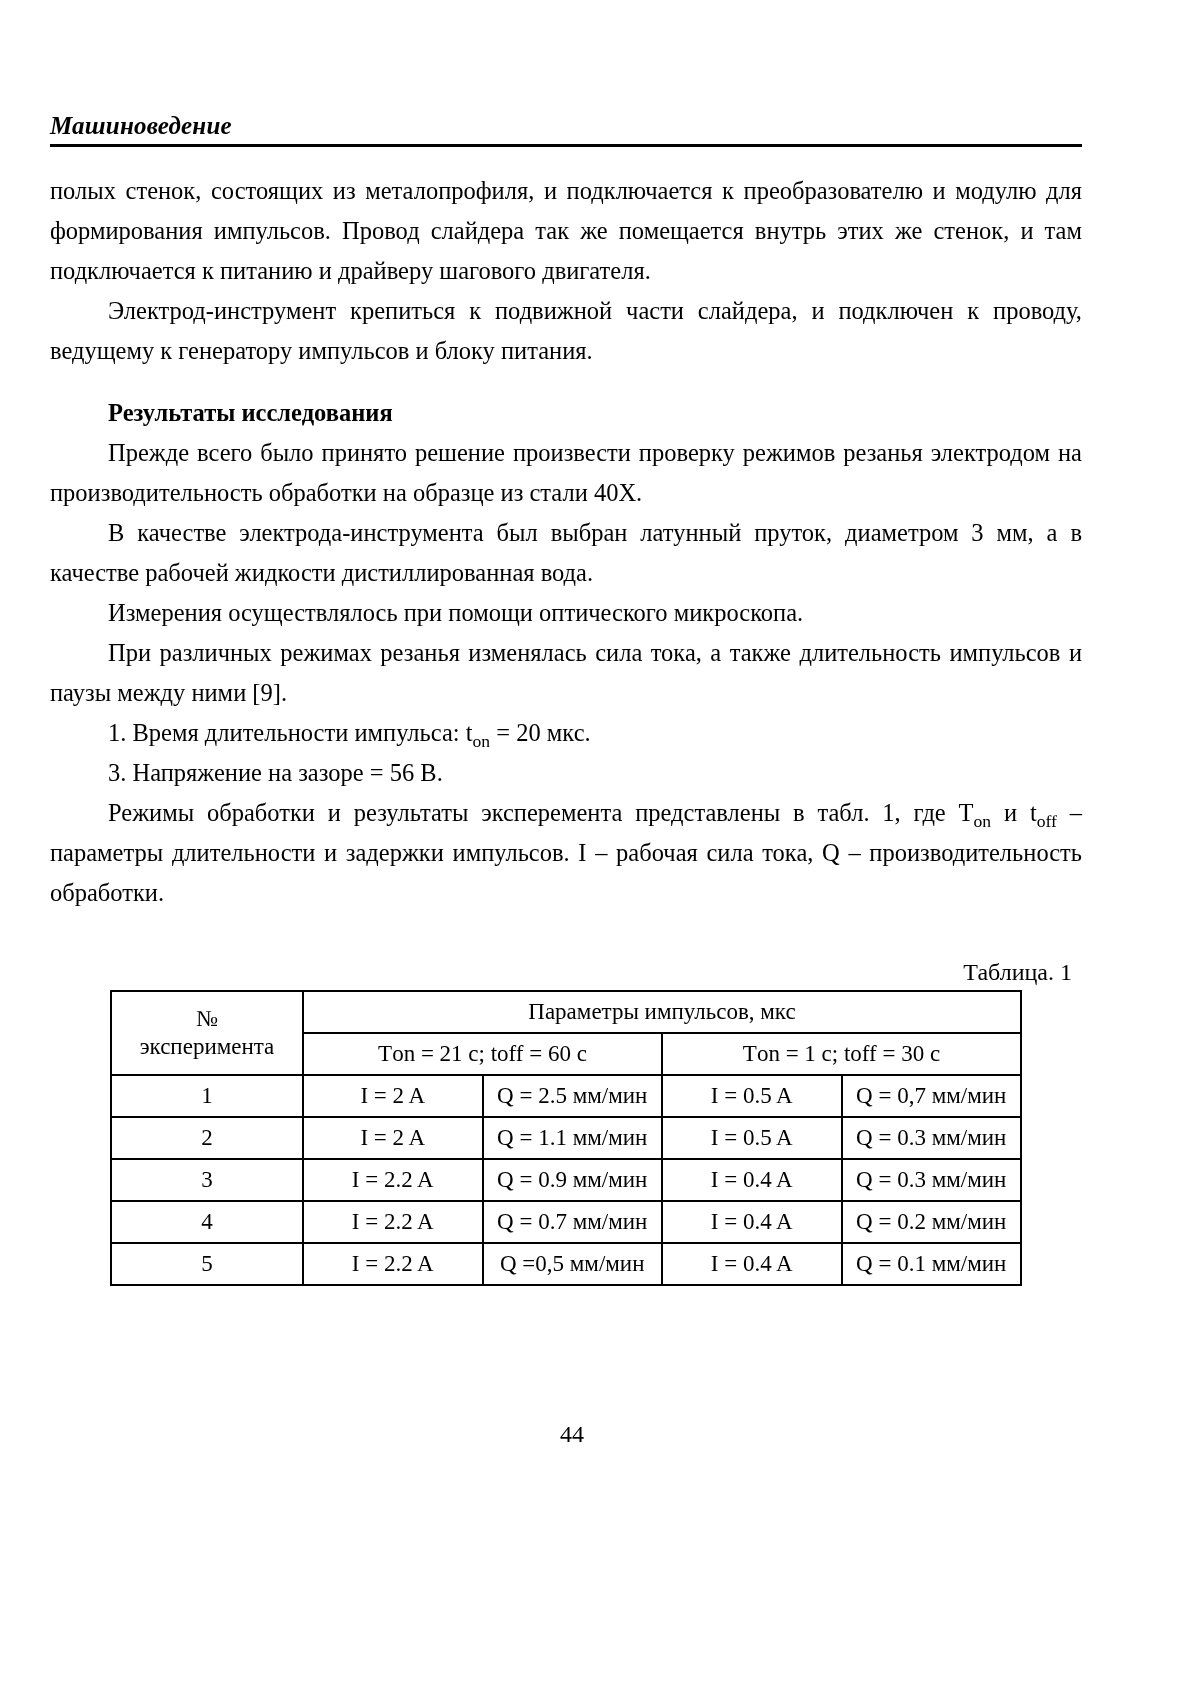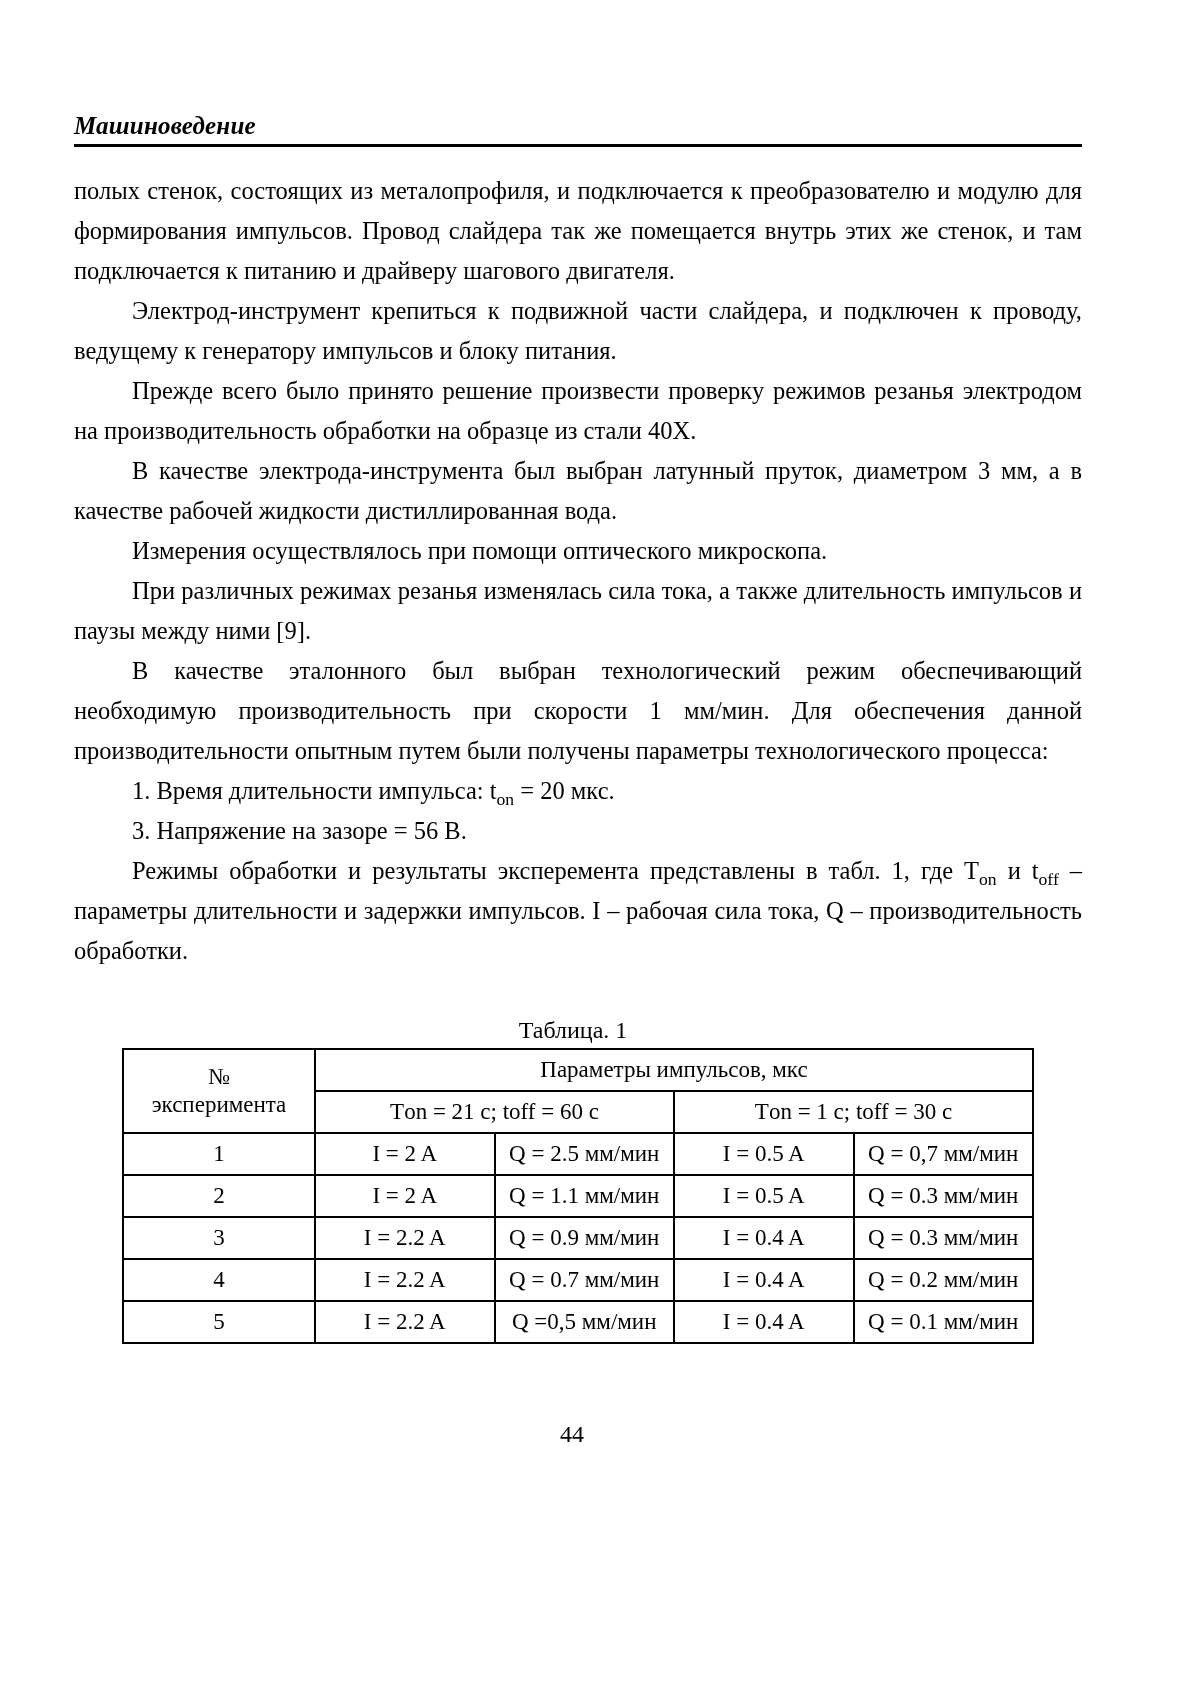--- a/index.html
+++ b/index.html
@@ -13,21 +13,21 @@
     font-family: "Liberation Serif", serif;
     color: #000000;
     position: relative;
   }
   .page {
     position: absolute;
     left: 0; top: 0;
     width: 1200px;
     height: 1697px;
     box-sizing: border-box;
-    padding: 112px 118px 0 74px;
+    padding: 112px 118px 0 50px;
   }
 
   
   .runhead {
     font-family: "Liberation Serif", serif;
     font-style: italic;
     font-weight: bold;
     font-size: 25px;
     letter-spacing: 0.2px;
     line-height: 1.1;
@@ -60,21 +60,21 @@
   }
 
   sub {
     font-size: 0.72em;
     vertical-align: sub;
     line-height: 0;
   }
 
   
   .table-caption-right {
-    text-align: center;
+    text-align: right;
     font-size: 24px;
     margin: 46px 0 4px 0;
     padding-right: 10px;
   }
   .table-title {
     text-align: center;
     font-size: 24px;
     font-weight: bold;
     margin: 0 0 6px 0;
   }
@@ -115,26 +115,26 @@
 <body>
 
 <div class="page">
 
   <div class="runhead">Машиноведение</div>
   <hr class="runhead-rule">
 
   <p class="para noindent">полых стенок, состоящих из металопрофиля, и подключается к преобразователю и модулю для формирования импульсов. Провод слайдера так же помещается внутрь этих же стенок, и там подключается к питанию и драйверу шагового двигателя.</p>
   <p class="para indent">Электрод-инструмент крепиться к подвижной части слайдера, и подключен к проводу, ведущему к генератору импульсов и блоку питания.</p>
 
+  <div class="section-head">Результаты исследования</div>
 
   <p class="para indent">Прежде всего было принято решение произвести проверку режимов резанья электродом на производительность обработки на образце из стали 40Х.</p>
   <p class="para indent">В качестве электрода-инструмента был выбран латунный пруток, диаметром 3 мм, а в качестве рабочей жидкости дистиллированная вода.</p>
   <p class="para indent">Измерения осуществлялось при помощи оптического микроскопа.</p>
   <p class="para indent">При различных режимах резанья изменялась сила тока, а также длительность импульсов и паузы между ними [9].</p>
-  <p class="para indent">В качестве эталонного был выбран технологический режим обеспечивающий необходимую производительность при скорости 1 мм/мин. Для обеспечения данной производительности опытным путем были получены параметры технологического процесса:</p>
 
   <p class="para indent"><span>1. Время длительности импульса: t</span><sub>on</sub><span> = 20 мкс.</span></p>
 
 
   <p class="para indent">3. Напряжение на зазоре = 56 В.</p>
 
   <p class="para indent"><span>Режимы обработки и результаты эксперемента представлены в табл. 1,</span> <span>где T</span><sub>on</sub><span> и t</span><sub>off</sub><span> – параметры длительности и задержки импульсов. I – рабочая сила тока, Q – производительность обработки.</span></p>
 
   <div class="table-caption-right">Таблица. 1</div>
 

